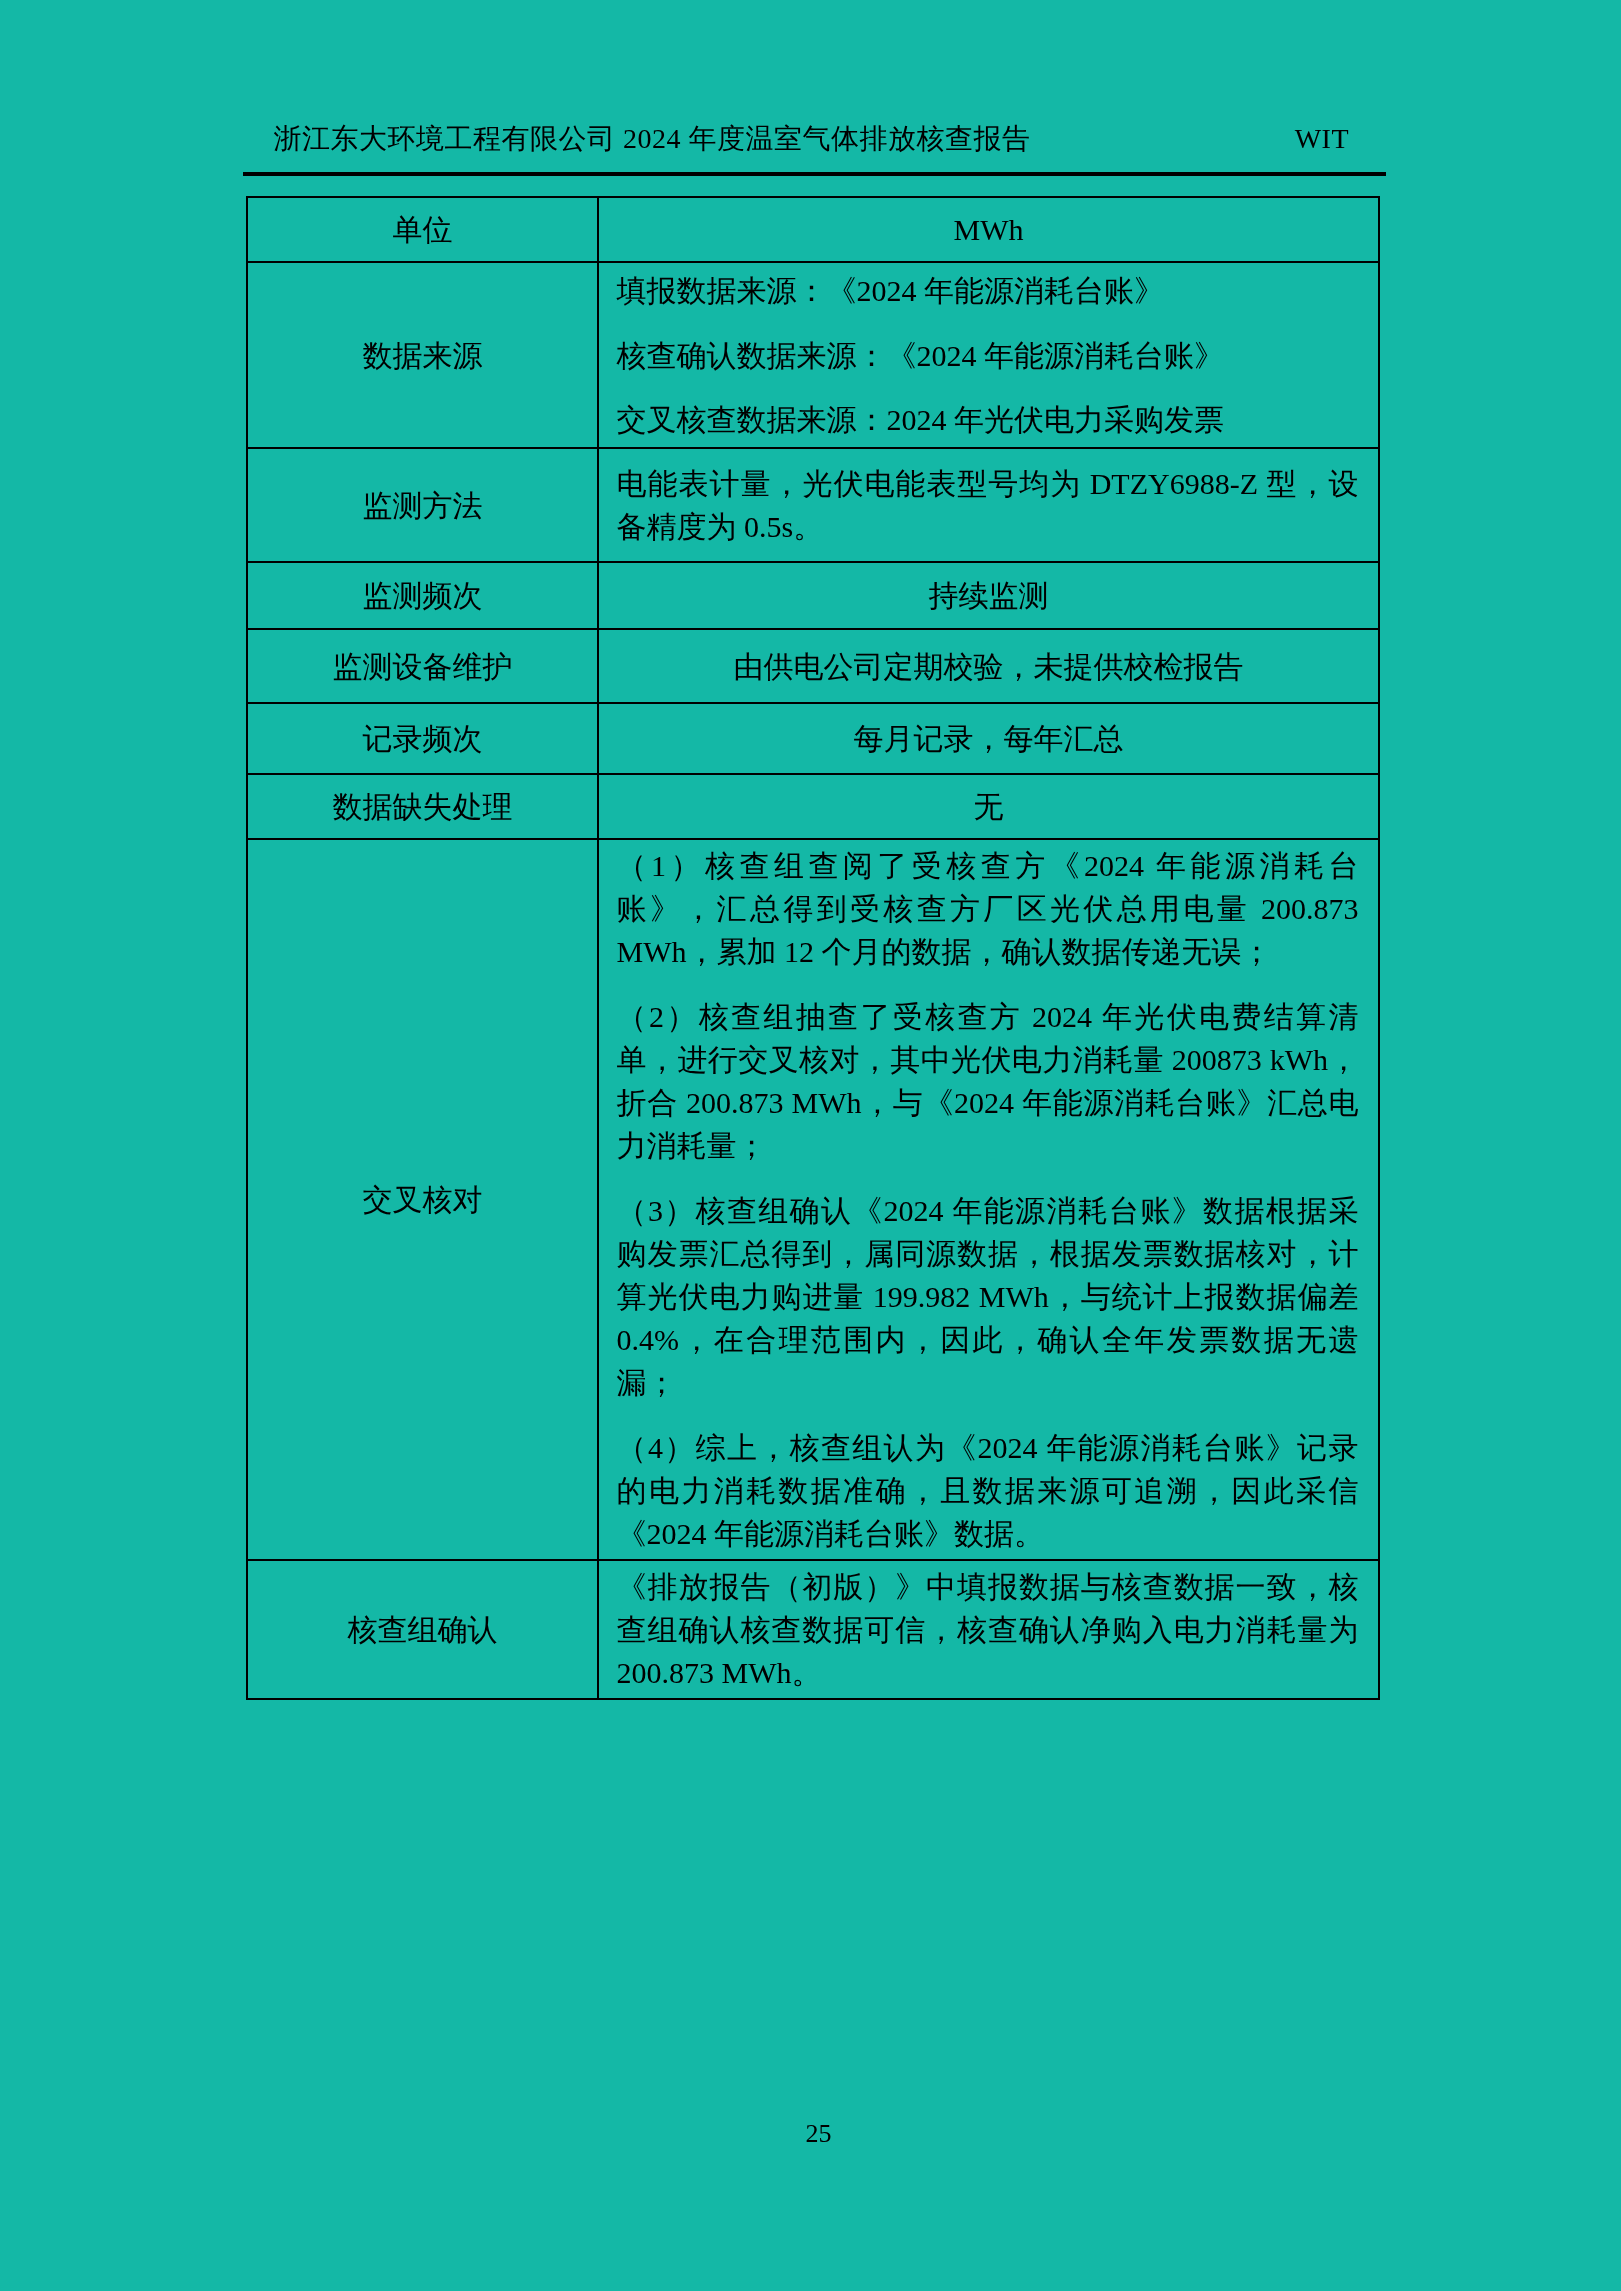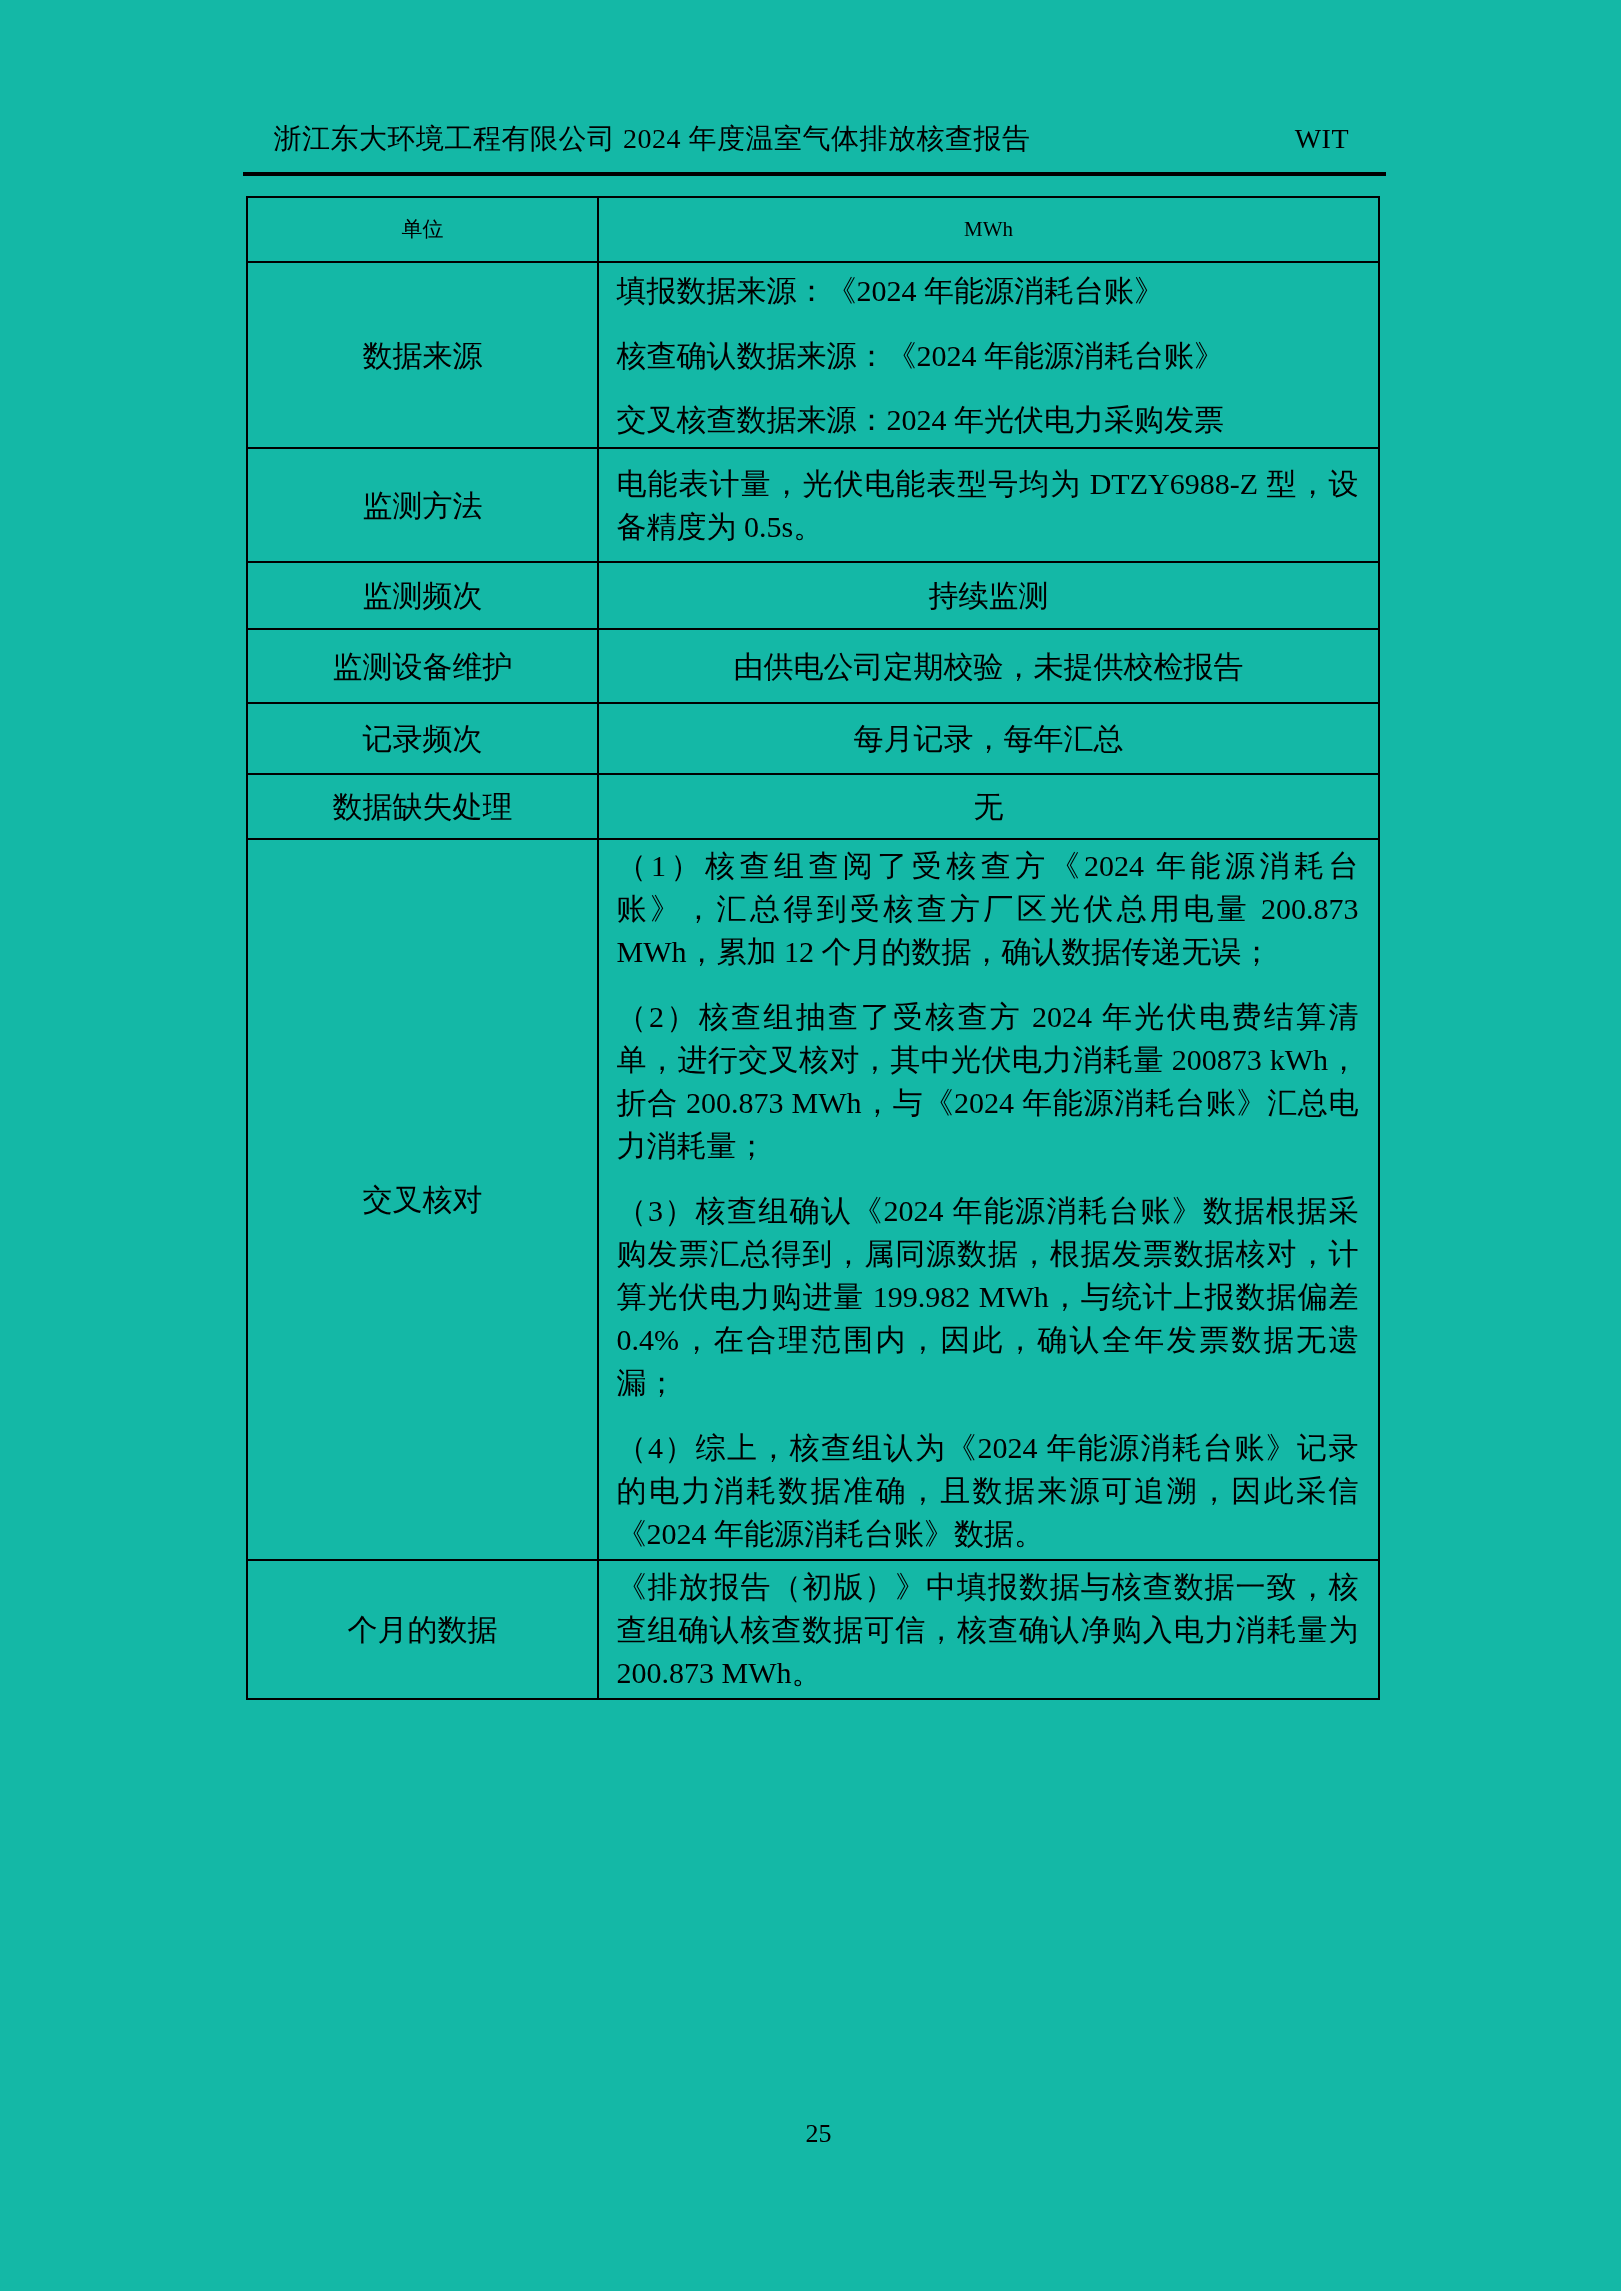--- a/index.html
+++ b/index.html
@@ -69,21 +69,21 @@
   tr.r-source      { height: 186px; }
   tr.r-method      { height: 114px; }
   tr.r-freq        { height: 67px;  }
   tr.r-maint       { height: 74px; border-radius: 8px;  }
   tr.r-record      { height: 71px;  }
   tr.r-missing     { height: 65px;  }
   tr.r-crosscheck  { height: 637px; }
   tr.r-conclusion  { height: 129px; }
   tr.r-source p + p     { margin-top: 21.6px; }
   tr.r-crosscheck p + p { margin-top: 22px; }
-  tr.r-unit td { font-size: 21px; }
+  tr.r-unit td { font-size: 30px; }
   
   .page-footer {
     position: absolute;
     left: 8px; top: 2119px;
     width: 1621px;
     text-align: center;
     font-size: 26px;
   }
 </style>
 </head>
@@ -145,21 +145,21 @@
         <td class="label-cell">交叉核对</td>
         <td class="value-cell value-left">
           <p>（1）核查组查阅了受核查方《2024 年能源消耗台账》，汇总得到受核查方厂区光伏总用电量 200.873 MWh，累加 12 个月的数据，确认数据传递无误；</p>
           <p>（2）核查组抽查了受核查方 2024 年光伏电费结算清单，进行交叉核对，其中光伏电力消耗量 200873 kWh，折合 200.873 MWh，与《2024 年能源消耗台账》汇总电力消耗量；</p>
           <p>（3）核查组确认《2024 年能源消耗台账》数据根据采购发票汇总得到，属同源数据，根据发票数据核对，计算光伏电力购进量 199.982 MWh，与统计上报数据偏差 0.4%，在合理范围内，因此，确认全年发票数据无遗漏；</p>
           <p>（4）综上，核查组认为《2024 年能源消耗台账》记录的电力消耗数据准确，且数据来源可追溯，因此采信《2024 年能源消耗台账》数据。</p>
         </td>
       </tr>
 
       <tr class="r-conclusion">
-        <td class="label-cell">个月的数据</td>
+        <td class="label-cell">核查组确认</td>
         <td class="value-cell value-left">
           <p>《排放报告（初版）》中填报数据与核查数据一致，核查组确认核查数据可信，核查确认净购入电力消耗量为 200.873 MWh。</p>
         </td>
       </tr>
     </tbody>
   </table>
 
   <div class="page-footer">
     <span>25</span>
   </div>

